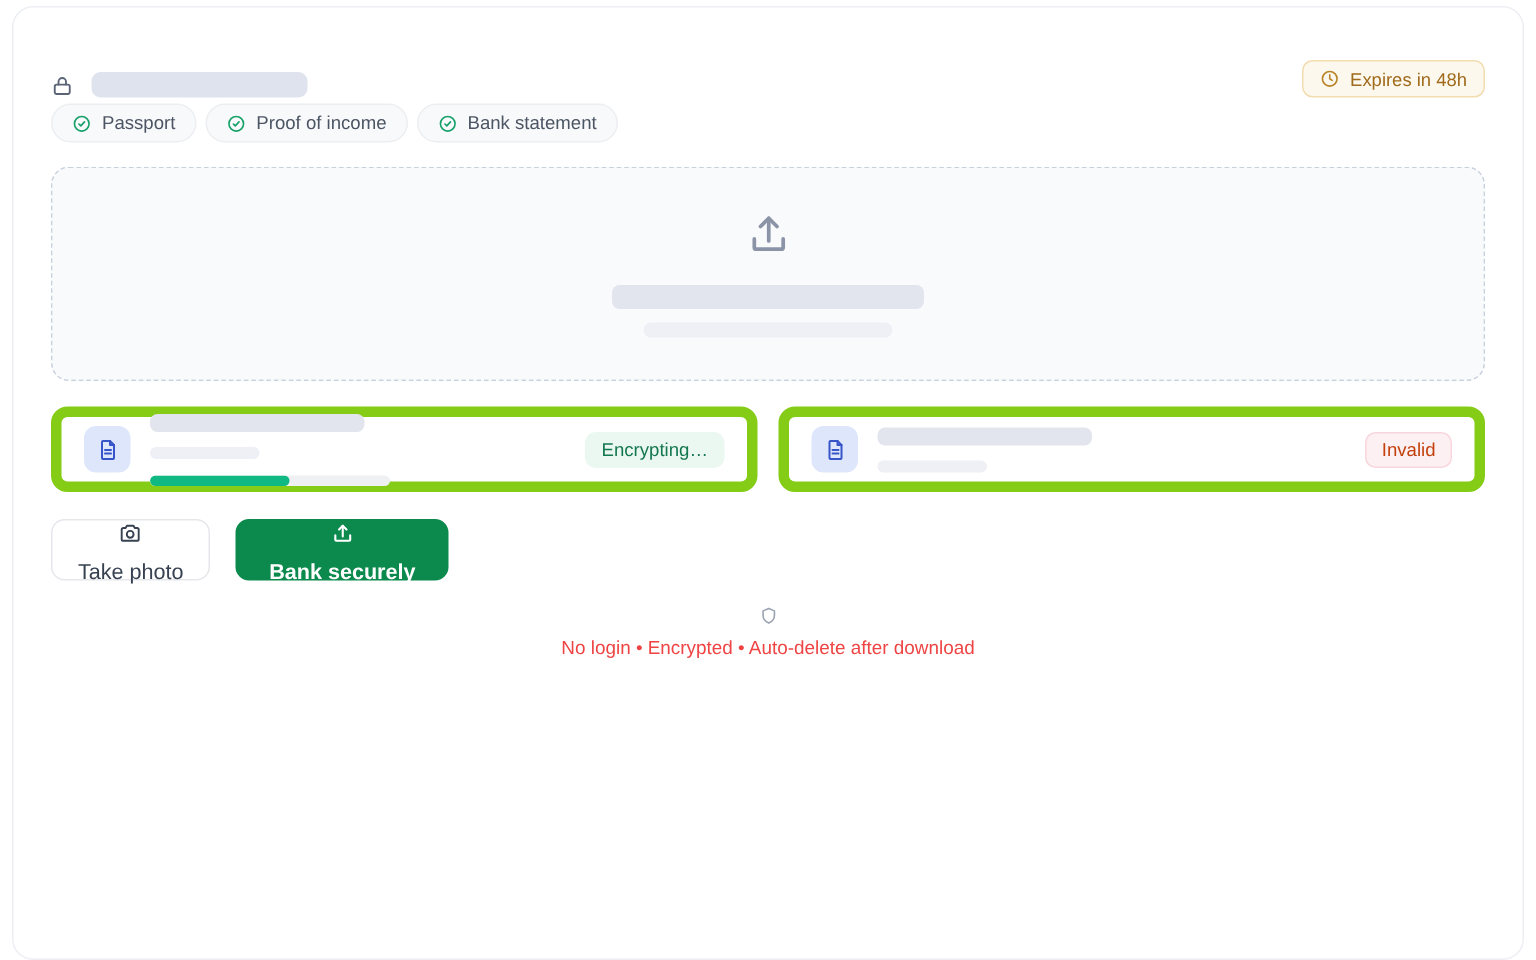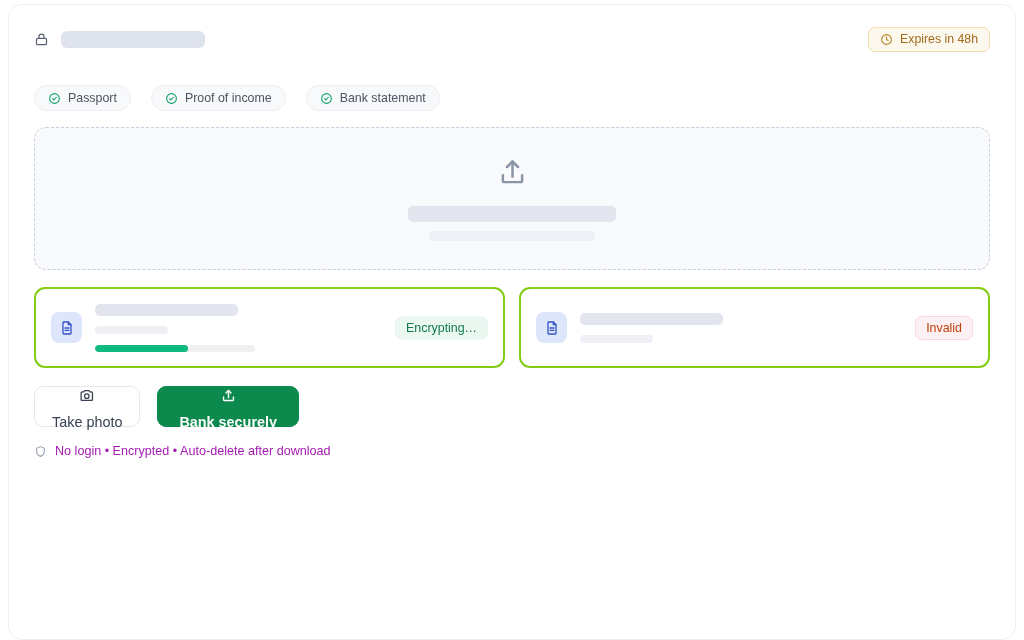--- a/index.html
+++ b/index.html
@@ -31,21 +31,21 @@
   .dot { width: 11px; height: 11px; border-radius: 50%; background: #ccd2dd; }
   .host {
     position: absolute; right: 18px; top: 50%; transform: translateY(-50%);
     font-size: 11.5px; color: #b7bec9; letter-spacing: .1px;
   }
 
   
   .page { position: relative; padding: 0 25px; }
 
   .header-row {
-    display: flex; align-items: center; justify-content: space-between;
+    display: flex; align-items: flex-end; justify-content: space-between;
     height: 52px; margin-top: 8px;
   }
   .title-group { display: flex; align-items: center; gap: 12px; }
   .lock-icon { width: 15px; height: 16px; display: block; color: #5b6475; }
   .title-skel {
     width: 144px; height: 17px; border-radius: 6px; background: #dfe3ed;
   }
 
   .expiry-badge {
     display: inline-flex; align-items: center; gap: 7px;
@@ -53,21 +53,21 @@
     border: 1px solid #f2ddb0;
     border-radius: 7px;
     background: #fdf8ed;
     color: #a06b1c;
     font-size: 12.3px;
     white-space: nowrap;
   }
   .clock-icon { width: 13px; height: 13px; display: block; color: #b98428; }
 
   
-  .chips { display: flex; gap: 20px; margin-top: 20px; }
+  .chips { display: flex; gap: 6px; margin-top: 4px; }
   .chip {
     display: inline-flex; align-items: center; gap: 7px;
     height: 26px; padding: 0 13px;
     border: 1px solid #eceef1;
     border-radius: 14px;
     background: #f8f9fa;
     color: #4b5563;
     font-size: 12.4px;
     white-space: nowrap;
   }
@@ -91,23 +91,23 @@
   }
   .dz-skel-2 {
     width: 166px; height: 10px; border-radius: 5px;
     background: #eef0f5; margin-top: 9px;
   }
 
   
   .cards { display: flex; gap: 14px; margin-top: 17px; }
   .card {
     flex: 1 1 0;
-    height: 81px;
+    height: 57px;
     background: #ffffff;
-    border: 2px solid #84cc16;
+    border: 7px solid #84cc16;
     border-radius: 11px;
     display: flex; align-items: center;
     padding: 0 15px;
     gap: 13px;
   }
   .file-icon-box {
     width: 31px; height: 31px; flex: none;
     border-radius: 8px;
     background: #dde6fb;
     display: flex; align-items: center; justify-content: center;
@@ -151,21 +151,21 @@
     background: #0c8a4d; border: 1px solid #0c8a4d; color: #ffffff; font-weight: bold;
     padding: 0 21px;
   }
   .cam-icon { width: 17px; height: 17px; display: block; color: #374151; }
   .send-icon { width: 17px; height: 17px; display: block; color: #ffffff; }
 
   
   .footnote {
     display: flex; align-items: center; gap: 8px;
     margin-top: 17px;
-    font-size: 12.6px; color: #a21caf;
+    font-size: 12.6px; color: #ef4444; flex-direction: column;
   }
   .shield-icon { width: 13px; height: 13px; display: block; color: #9aa3b2; }
 </style>
 </head>
 <body>
 
 <div class="viewport">
   <div class="window">
 
 

